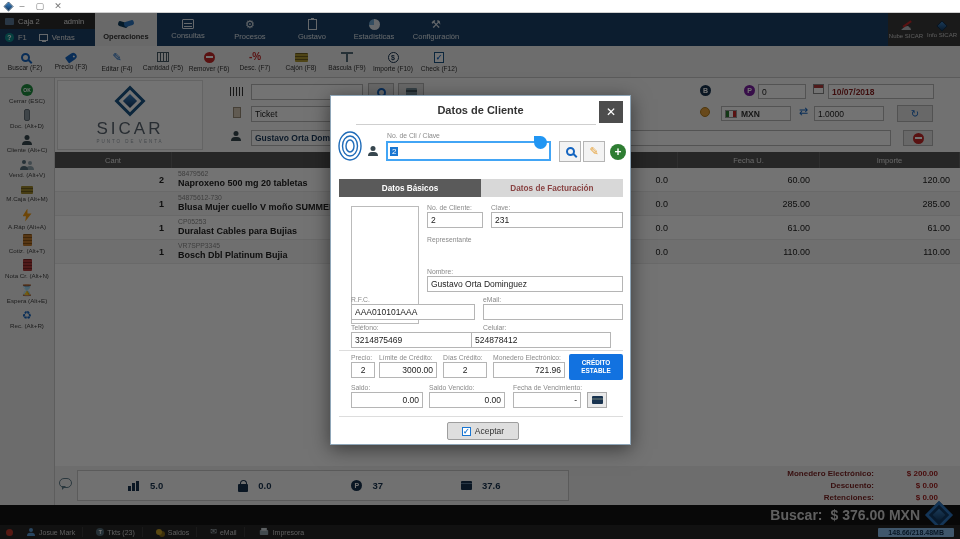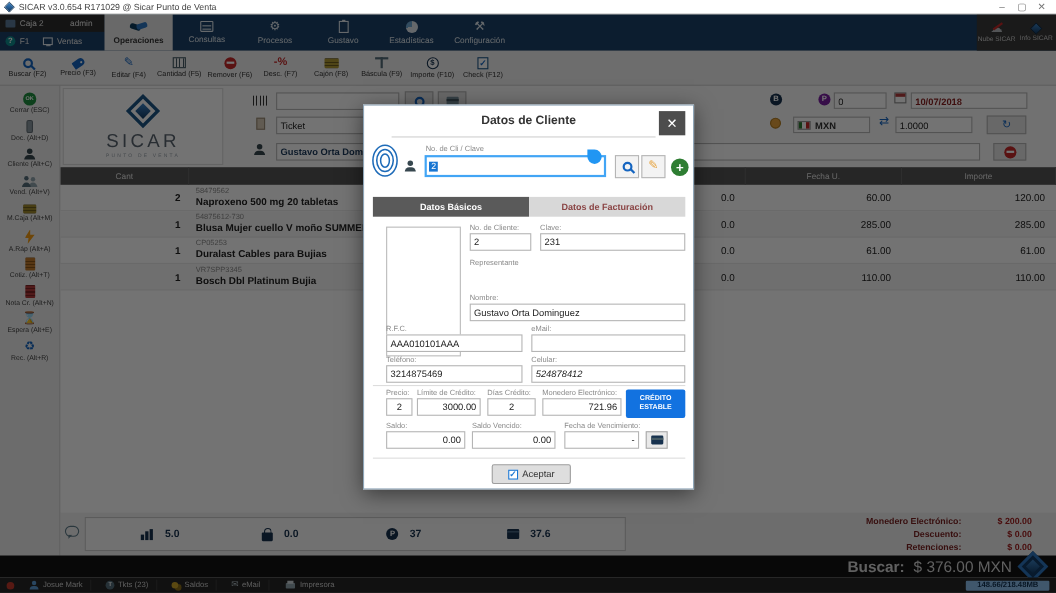--- a/index.html
+++ b/index.html
@@ -66,21 +66,21 @@
   .stat { display:flex; align-items:center; gap:10px; }
   .stat .v { font-size:9.5px; font-weight:bold; color:#17324f; }
   .totrows { position:absolute; right:22px; top:2px; display:flex; flex-direction:column; gap:1px; }
   .totrow { display:flex; justify-content:flex-end; height:11px; align-items:center; }
   .totrow .l { font-size:8px; font-weight:bold; color:#7a1f1f; }
   .totrow .v { width:64px; text-align:right; font-size:8px; font-weight:bold; color:#a32020; }
 
   
   .totalbar { position:absolute; left:0; top:505px; width:960px; height:20px; background:#121212; display:flex; align-items:center; justify-content:flex-end; padding-right:40px; gap:8px; }
   .totalbar .tl { font-size:14px; font-weight:bold; color:#d6d6d6; }
-  .totalbar .tv { font-size:14px; font-weight:normal; color:#d6d6d6; }
+  .totalbar .tv { font-size:14px; font-weight:bold; color:#d6d6d6; }
 
   
   .statusbar { position:absolute; left:0; top:525px; width:960px; height:14px; background:#262626; display:flex; align-items:center; gap:6px; padding:0 6px; }
   .sbitem { display:flex; align-items:center; gap:3px; padding:0 7px; border-right:1px solid #3a3a3a; height:10px; }
   .sbitem .lbl { font-size:7px; color:#cfcfcf; }
   .mem { margin-left:auto; background:#8fc1f0; color:#10304f; font-size:7px; font-weight:bold; padding:1px 10px; border-radius:1px; }
 
   
   .dim { position:absolute; left:0; top:13px; width:960px; height:526px; background:rgba(0,0,0,0.55); z-index:10; }
 
@@ -174,21 +174,20 @@
   .ic-cloud { color:#b8bcc0; font-size:11px; position:relative; }
   .ic-cloud::after { content:""; position:absolute; left:1px; top:2px; width:10px; height:1.5px; background:#c62828; transform:rotate(-35deg); }
 </style>
 </head>
 <body>
 
 <div id="app">
 
   <div class="titlebar">
     <span class="icn ic-diamond"></span>
-    <span class="title">SICAR v3.0.654 R171029 @ Sicar Punto de Venta</span>
     <span class="winbtn">–</span>
     <span class="winbtn">▢</span>
     <span class="winbtn">✕</span>
   </div>
 
   <div class="navbar">
     <div class="nav-left">
       <div class="r1">
         <span class="badge" style="width:9px;height:7px;border-radius:1px;background:#5b7a99;"></span>
         <span class="t">Caja 2</span>
@@ -545,21 +544,21 @@
     <div class="m-in" style="left:96px;top:180px;width:196px;">Gustavo Orta Dominguez</div>
 
     <span class="m-lbl" style="left:20px;top:200px;">R.F.C.</span>
     <div class="m-in" style="left:20px;top:208px;width:124px;">AAA010101AAA</div>
     <span class="m-lbl" style="left:152px;top:200px;">eMail:</span>
     <div class="m-in" style="left:152px;top:208px;width:140px;"></div>
 
     <span class="m-lbl" style="left:20px;top:228px;">Teléfono:</span>
     <div class="m-in" style="left:20px;top:236px;width:124px;">3214875469</div>
     <span class="m-lbl" style="left:152px;top:228px;">Celular:</span>
-    <div class="m-in" style="left:152px;top:236px;width:140px;font-style:italic;">524878412</div>
+    <div class="m-in" style="left:140px;top:236px;width:140px;">524878412</div>
 
     <div class="m-sep2" style="top:254px;"></div>
 
     <span class="m-lbl" style="left:20px;top:258px;">Precio:</span>
     <div class="m-in c" style="left:20px;top:266px;width:24px;">2</div>
     <span class="m-lbl" style="left:48px;top:258px;">Límite de Crédito:</span>
     <div class="m-in r" style="left:48px;top:266px;width:58px;">3000.00</div>
     <span class="m-lbl" style="left:112px;top:258px;">Días Crédito:</span>
     <div class="m-in c" style="left:112px;top:266px;width:44px;">2</div>
     <span class="m-lbl" style="left:162px;top:258px;">Monedero Electrónico:</span>

